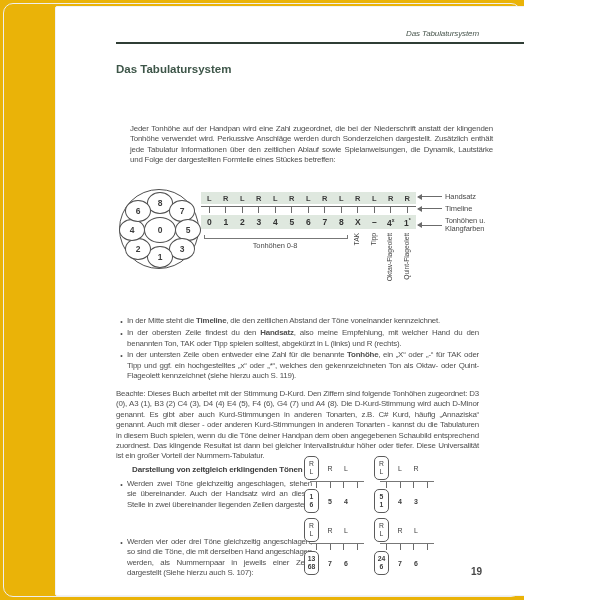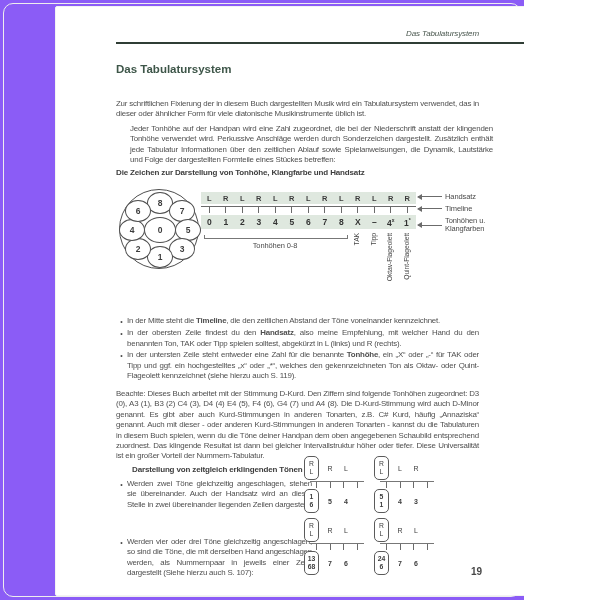--- a/index.html
+++ b/index.html
@@ -1,16 +1,16 @@
 <!DOCTYPE html>
 <html><head>
 <meta charset="utf-8">
 <style>
   html,body{margin:0;padding:0;background:#ffffff;}
-  #canvas{position:relative;width:524px;height:600px;background:#8b5cf6;overflow:hidden;
+  #canvas{position:relative;width:524px;height:600px;background:#eab308;overflow:hidden;
           font-family:"Liberation Sans",sans-serif;color:#4d4d4d;}
   .frame{position:absolute;inset:3px;border:1px solid #eeeeee;border-radius:10px;pointer-events:none;}
   .page{position:absolute;left:55px;top:6px;width:490px;height:588px;background:#fff;
         border:1px solid #f3f3f3;border-radius:2px;}
   
   .runhead{position:absolute;top:22px;left:60px;width:363px;text-align:right;
            font-style:italic;font-size:8px;color:#47554c;letter-spacing:-0.1px;}
   .rule{position:absolute;top:35px;left:60px;width:425px;height:2px;background:#2f3d35;}
   .edge-tab{position:absolute;left:583px;top:26px;width:17px;height:21px;background:#3c5347;}
   
@@ -79,24 +79,22 @@
   <div class="frame"></div>
   <div class="edge-tab"></div>
 
   <div class="page">
 
     <div class="runhead">Das Tabulatursystem</div>
     <div class="rule"></div>
 
     <div class="title">Das Tabulatursystem</div>
 
-    <p class="body-txt p1">Zur schriftlichen Fixierung der in diesem Buch dargestellten Musik wird ein Tabulatursystem verwendet, das in dieser oder ähnlicher Form für viele diatonische Musikinstrumente üblich ist.</p>
     <p class="body-txt p2">Jeder Tonhöhe auf der Handpan wird eine Zahl zugeordnet, die bei der Niederschrift anstatt der klingenden Tonhöhe verwendet wird. Perkussive Anschläge werden durch Sonderzeichen dargestellt. Zusätzlich enthält jede Tabulatur Informationen über den zeitlichen Ablauf sowie Spielanweisungen, die Dynamik, Lautstärke und Folge der dargestellten Formteile eines Stückes betreffen:</p>
 
-    <div class="h-bold h-diagram">Die Zeichen zur Darstellung von Tonhöhe, Klangfarbe und Handsatz</div>
 
     <div class="diagram" id="diagram">
       <div id="handpan">
           <div class="tonefield" style="left: 24px; top: 27px; width: 30px; height: 24px;">0</div>
           <div class="tonefield" style="left: 27px; top: 2px; width: 24px; height: 20px;">8</div>
           <div class="tonefield" style="left: 49px; top: 10px; width: 24px; height: 20px;">7</div>
           <div class="tonefield" style="left: 55px; top: 29px; width: 24px; height: 20px;">5</div>
           <div class="tonefield" style="left: 49px; top: 48px; width: 24px; height: 20px;">3</div>
           <div class="tonefield" style="left: 27px; top: 56px; width: 24px; height: 20px;">1</div>
           <div class="tonefield" style="left: 5px; top: 48px; width: 24px; height: 20px;">2</div>
@@ -203,21 +201,21 @@
       <div class="bullet">
         <span class="mark">•</span>
         <span class="btxt"><span>In der Mitte steht die </span><b>Timeline</b><span>, die den zeitlichen Abstand der Töne voneinander kennzeichnet.</span></span>
       </div>
       <div class="bullet">
         <span class="mark">•</span>
         <span class="btxt"><span>In der obersten Zeile findest du den </span><b>Handsatz</b><span>, also meine Empfehlung, mit welcher Hand du den benannten Ton, TAK oder Tipp spielen solltest, abgekürzt in L (links) und R (rechts).</span></span>
       </div>
       <div class="bullet">
         <span class="mark">•</span>
-        <span class="btxt"><span>In der untersten Zeile steht entweder eine Zahl für die benannte </span><b>Tonhöhe</b><span>, ein „X“ oder „-“ für TAK oder Tipp und ggf. ein hochgestelltes „x“ oder „*“, welches den gekennzeichneten Ton als Oktav- oder Quint-Flageolett kennzeichnet (siehe hierzu auch S. 119).</span></span>
+        <span class="btxt"><span>In der untersten Zeile oben entweder eine Zahl für die benannte </span><b>Tonhöhe</b><span>, ein „X“ oder „-“ für TAK oder Tipp und ggf. ein hochgestelltes „x“ oder „*“, welches den gekennzeichneten Ton als Oktav- oder Quint-Flageolett kennzeichnet (siehe hierzu auch S. 119).</span></span>
       </div>
     </div>
 
     <p class="body-txt note">Beachte: Dieses Buch arbeitet mit der Stimmung D-Kurd. Den Ziffern sind folgende Tonhöhen zugeordnet: D3 (0), A3 (1), B3 (2) C4 (3), D4 (4) E4 (5), F4 (6), G4 (7) und A4 (8). Die D-Kurd-Stimmung wird auch D-Minor genannt. Es gibt aber auch Kurd-Stimmungen in anderen Tonarten, z.B. C# Kurd, häufig „Annaziska“ genannt. Auch mit dieser - oder anderen Kurd-Stimmungen in anderen Tonarten - kannst du die Tabulaturen in diesem Buch spielen, wenn du die Töne deiner Handpan dem oben angegebenen Schaubild entsprechend zuordnest. Das klingende Resultat ist dann bei gleicher Intervallstruktur höher oder tiefer. Diese Universalität ist ein großer Vorteil der Nummern-Tabulatur.</p>
 
     <div class="h-bold h-sim">Darstellung von zeitgleich erklingenden Tönen</div>
 
     <div class="bullet body-txt sim-b1">
       <span class="mark">•</span>
       <span class="btxt">Werden zwei Töne gleichzeitig angeschlagen, stehen sie übereinander. Auch der Handsatz wird an dieser Stelle in zwei übereinander liegenden Zeilen dargestellt:</span>

